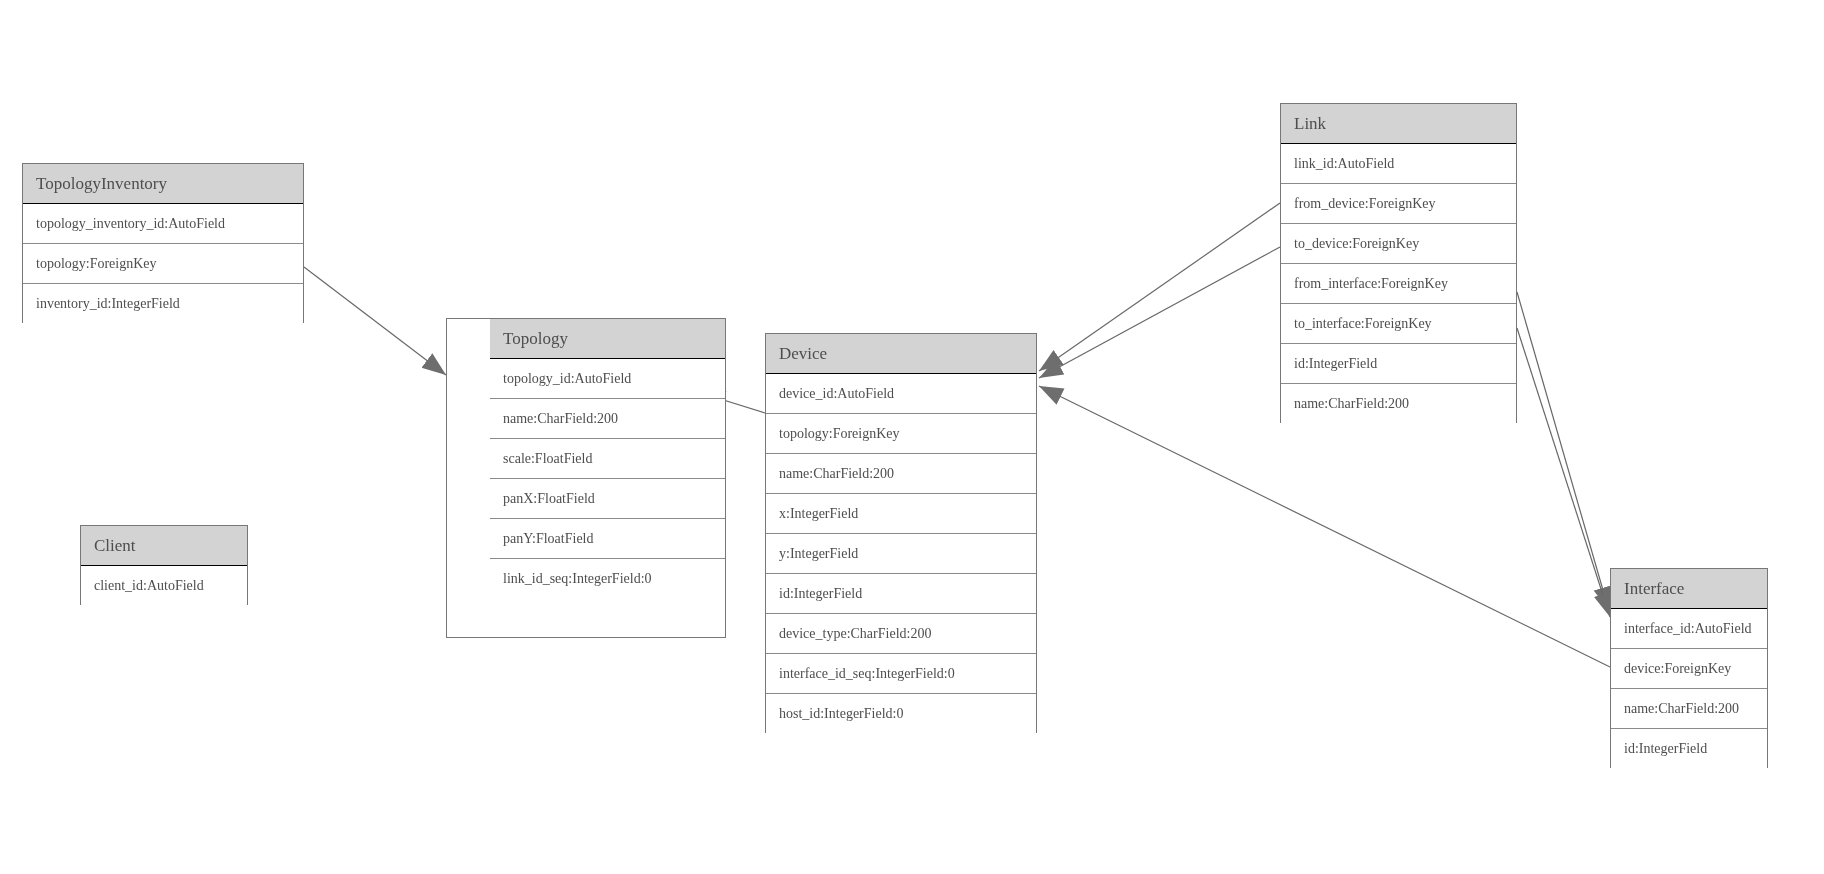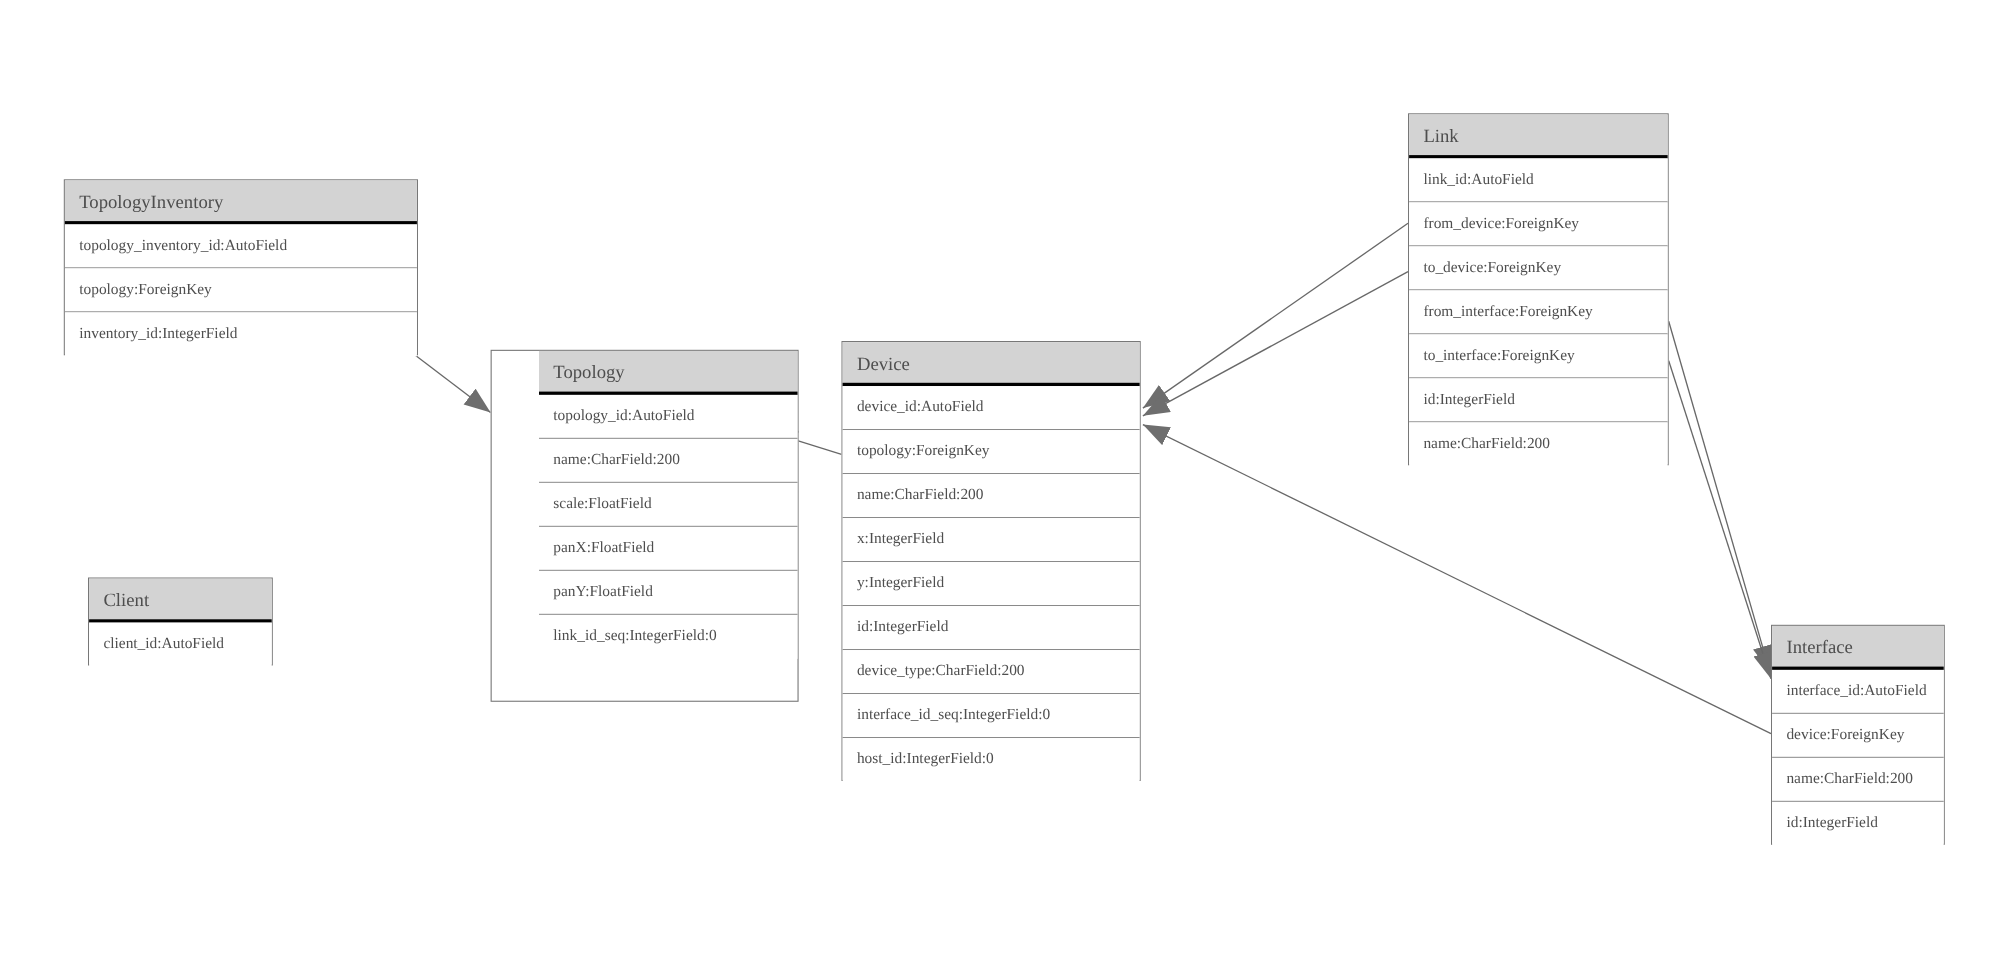--- a/index.html
+++ b/index.html
@@ -20,21 +20,21 @@
   .entity {
     position: absolute;
     background: #ffffff;
     border: 1.5px solid #777777;
     box-sizing: border-box;
   }
   .entity-header {
     height: 40px;
     line-height: 40px;
     background: #d3d3d3;
-    border-bottom: 3px solid #000000;
+    border-bottom: 1px solid #000000;
     padding-left: 13px;
     font-size: 17px;
     color: #4e4e4e;
     white-space: nowrap;
     overflow: hidden;
     box-sizing: border-box;
   }
   .entity-row {
     height: 40px;
     line-height: 39px;
@@ -63,40 +63,40 @@
         <line x1="304" y1="267" x2="446" y2="375" stroke="#686868" stroke-width="1.2" marker-end="url(#arrowhead)"></line>
         <line x1="765" y1="413" x2="701" y2="393" stroke="#686868" stroke-width="1.2" marker-end="url(#arrowhead)"></line>
         <line x1="1280" y1="203" x2="1039" y2="371" stroke="#686868" stroke-width="1.2" marker-end="url(#arrowhead)"></line>
         <line x1="1280" y1="247" x2="1039" y2="378" stroke="#686868" stroke-width="1.2" marker-end="url(#arrowhead)"></line>
         <line x1="1517" y1="292" x2="1609" y2="611" stroke="#686868" stroke-width="1.2" marker-end="url(#arrowhead)"></line>
         <line x1="1517" y1="328" x2="1610" y2="617" stroke="#686868" stroke-width="1.2" marker-end="url(#arrowhead)"></line>
         <line x1="1610" y1="667" x2="1039" y2="386" stroke="#686868" stroke-width="1.2" marker-end="url(#arrowhead)"></line>
       </g>
   </svg>
   <div id="entities">
-      <div class="entity" style="left: 22px; top: 163px; width: 322px; height: 160px; margin-left: 36px;">
+      <div class="entity" style="left: 22px; top: 163px; width: 282px; height: 160px;">
         <div class="entity-header">TopologyInventory</div>
         <div class="entity-row">topology_inventory_id:AutoField</div>
         <div class="entity-row">topology:ForeignKey</div>
         <div class="entity-row">inventory_id:IntegerField</div>
       </div>
       <div class="entity" style="left: 446px; top: 318px; width: 280px; height: 320px; padding-left: 43px;">
         <div class="entity-header">Topology</div>
         <div class="entity-row">topology_id:AutoField</div>
         <div class="entity-row">name:CharField:200</div>
         <div class="entity-row">scale:FloatField</div>
         <div class="entity-row">panX:FloatField</div>
         <div class="entity-row">panY:FloatField</div>
         <div class="entity-row">link_id_seq:IntegerField:0</div>
       </div>
       <div class="entity" style="left: 80px; top: 525px; width: 168px; height: 80px;">
         <div class="entity-header">Client</div>
         <div class="entity-row">client_id:AutoField</div>
       </div>
-      <div class="entity" style="left: 765px; top: 310px; width: 272px; height: 400px;">
+      <div class="entity" style="left: 765px; top: 333px; width: 272px; height: 400px;">
         <div class="entity-header">Device</div>
         <div class="entity-row">device_id:AutoField</div>
         <div class="entity-row">topology:ForeignKey</div>
         <div class="entity-row">name:CharField:200</div>
         <div class="entity-row">x:IntegerField</div>
         <div class="entity-row">y:IntegerField</div>
         <div class="entity-row">id:IntegerField</div>
         <div class="entity-row">device_type:CharField:200</div>
         <div class="entity-row">interface_id_seq:IntegerField:0</div>
         <div class="entity-row">host_id:IntegerField:0</div>

